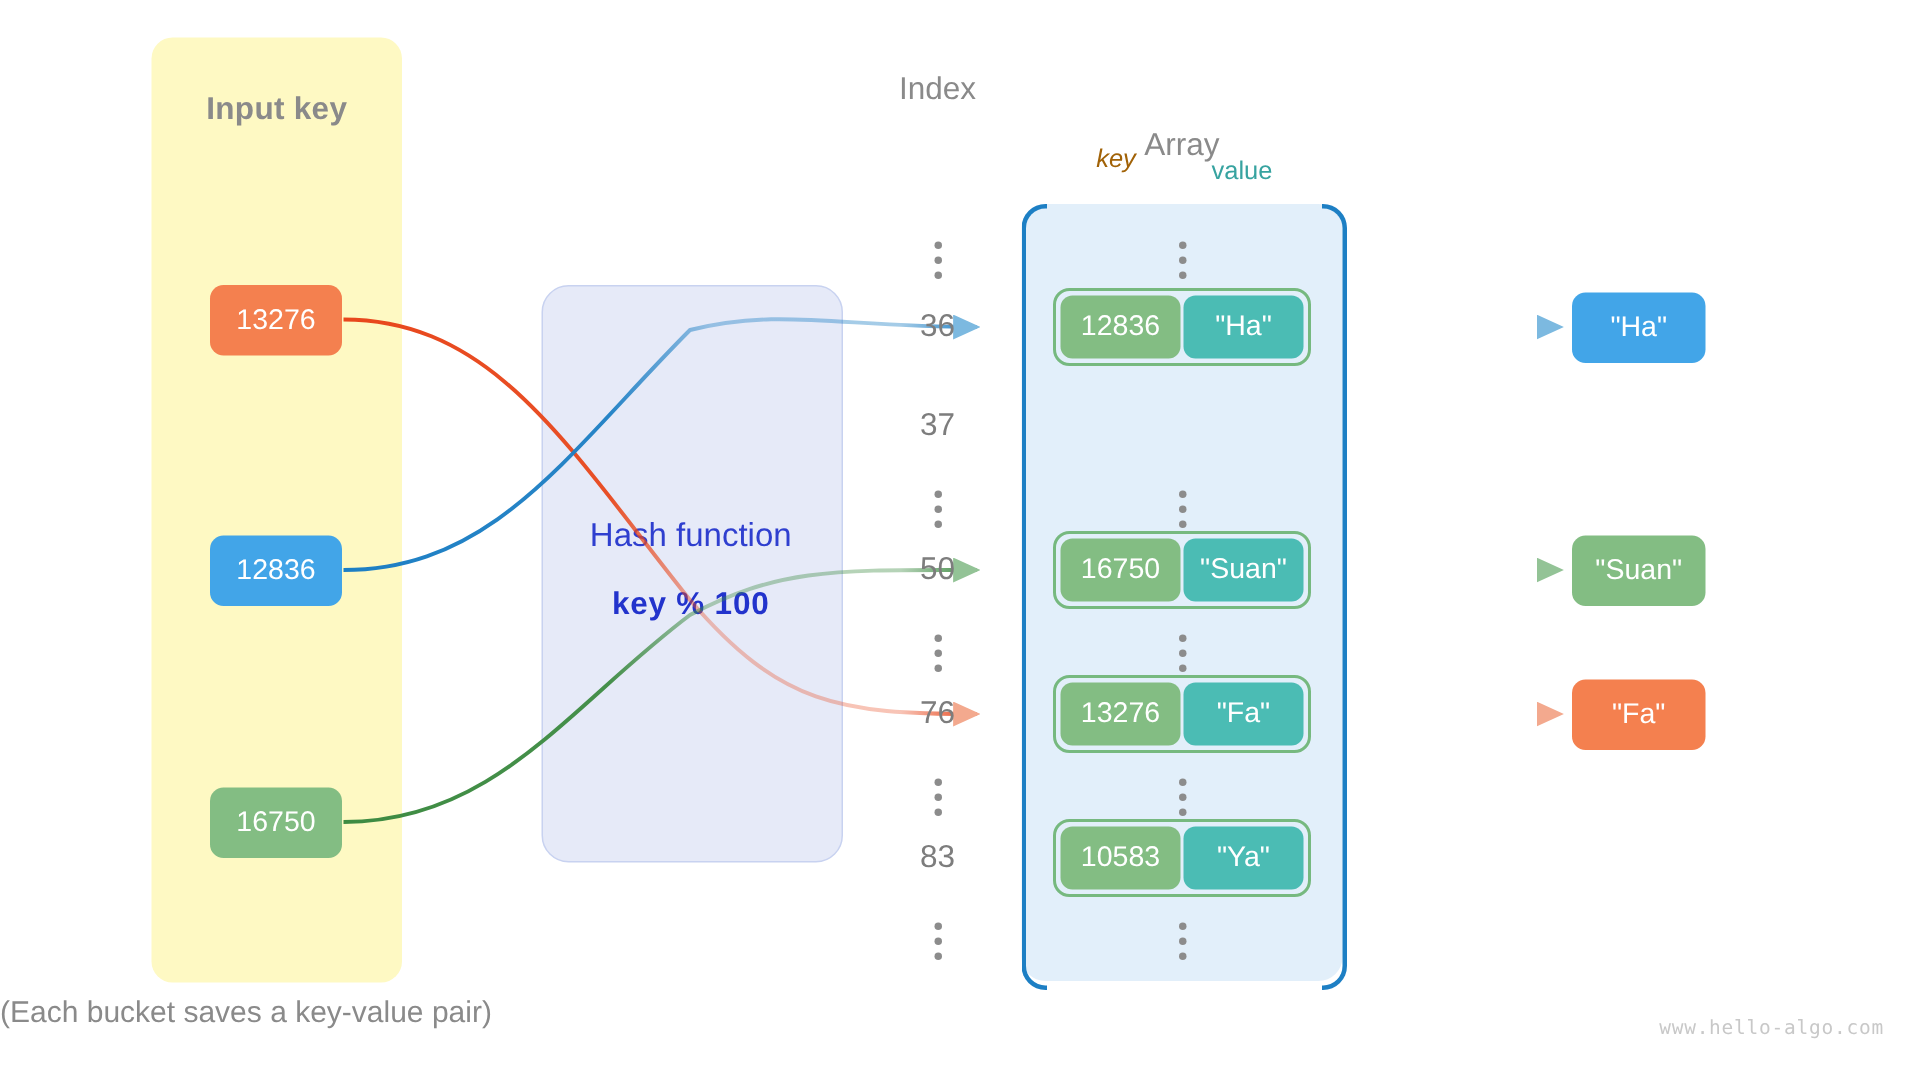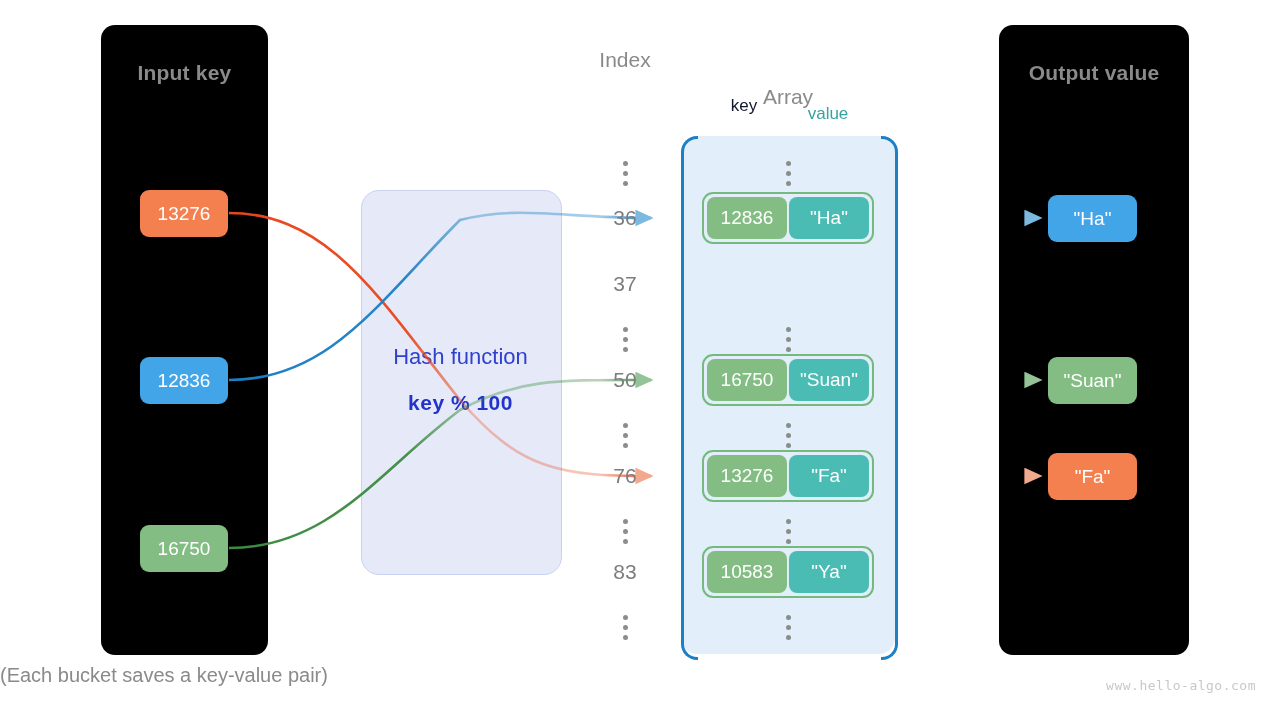--- a/index.html
+++ b/index.html
@@ -12,21 +12,21 @@
   }
   #stage {
     position: relative;
     width: 1280px;
     height: 720px;
     background: #ffffff;
     overflow: hidden;
   }
   .panel {
     position: absolute;
-    background: #000000;
+    background: #fef9c3;
     border-radius: 14px;
   }
   #panel-input  { left: 101px; top: 25px; width: 167px; height: 630px; }
   #panel-output { left: 999px; top: 25px; width: 190px; height: 630px; }
 
   .panel-title {
     position: absolute;
     width: 100%;
     text-align: center;
     top: 36px;
@@ -44,21 +44,21 @@
     text-align: center;
   }
   #title-index { left: 565px; top: 48px; width: 120px; }
   #title-array { left: 728px; top: 48px; width: 120px; margin-top: 37px; }
 
   .subcol-title {
     position: absolute;
     font-size: 17px;
     text-align: center;
   }
-  #title-key   { left: 700px; top: 96px; width: 88px; color: #0f172a; }
+  #title-key   { left: 700px; top: 96px; width: 88px; color: #a16207; font-style: italic; }
   #title-value { left: 784px; top: 104px; width: 88px; color: #37a3a0; }
 
   
   #hash-box {
     position: absolute;
     left: 361px; top: 190px;
     width: 199px; height: 383px;
     background: #e6eaf8;
     border: 1px solid #c8d2f0;
     border-radius: 18px;
@@ -210,23 +210,20 @@
 </style>
 </head>
 <body>
 
 <div id="stage">
 
   <div class="panel" id="panel-input">
     <div class="panel-title">Input key</div>
   </div>
 
-  <div class="panel" id="panel-output">
-    <div class="panel-title">Output value</div>
-  </div>
 
   <div class="col-title" id="title-index">Index</div>
   <div class="col-title" id="title-array">Array</div>
   <div class="subcol-title" id="title-key">key</div>
   <div class="subcol-title" id="title-value">value</div>
 
   <div id="hash-box"></div>
   <div id="hash-label">Hash function</div>
   <div id="hash-formula">key % 100</div>
 

